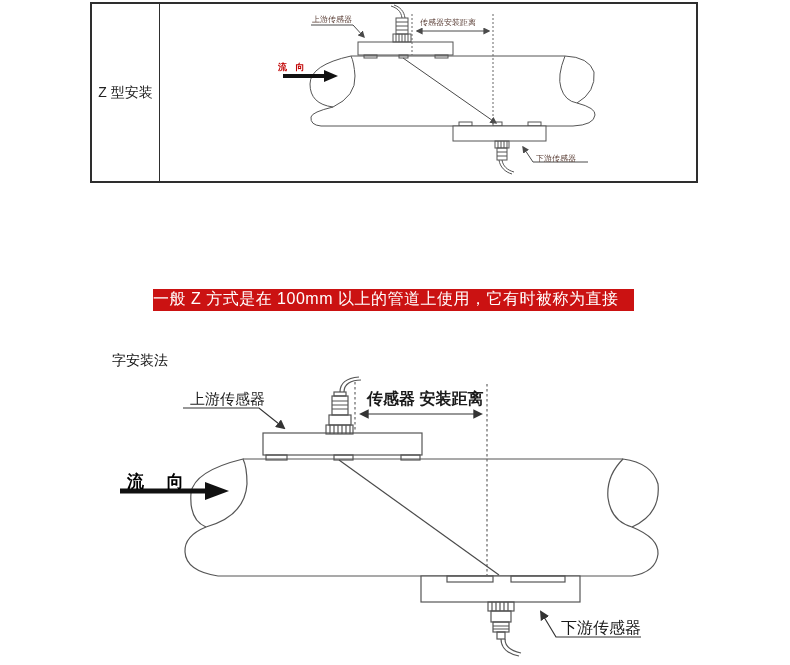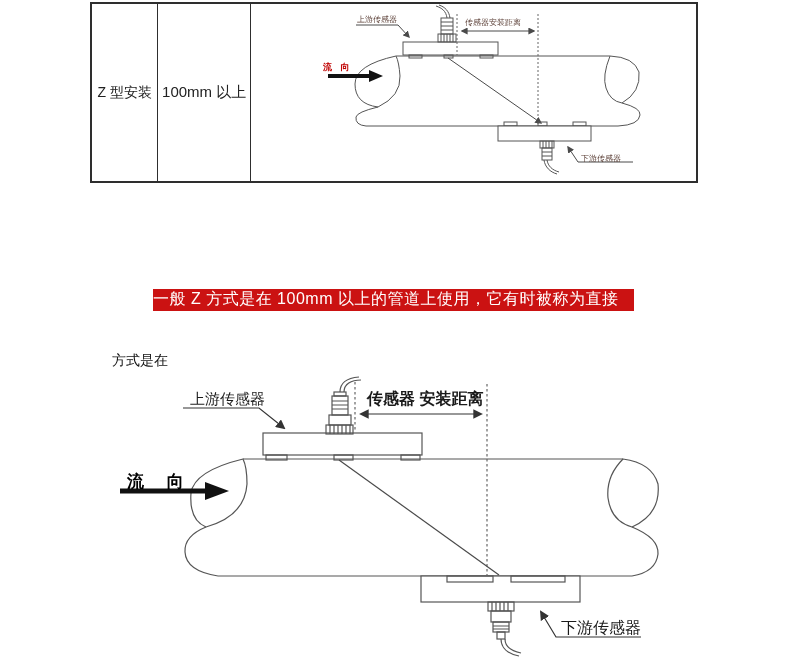--- a/index.html
+++ b/index.html
@@ -34,23 +34,20 @@
   .flow-black{fill:#000;font-size:17px;font-weight:bold;letter-spacing:9px;}
 </style>
 </head>
 <body>
 
 <div class="page">
 
   <div class="spec-table">
     <div class="spec-cell cell-type">
       <span>Z 型安装</span>
-    </div>
-    <div class="spec-cell cell-size">
-      <span>100mm 以上</span>
     </div>
     <div class="spec-cell cell-diagram">
 
       <svg width="445" height="177" viewBox="0 0 445 177">
         <defs>
           <marker id="ah-t" viewBox="0 0 10 10" refX="8" refY="5" markerWidth="7" markerHeight="7" orient="auto-start-reverse">
             <path d="M0,0 L10,5 L0,10 z" fill="#4a4a4a"></path>
           </marker>
         </defs>
         <g stroke="#555" fill="none" stroke-width="1">
@@ -101,21 +98,21 @@
         <text class="flow-red" x="72" y="66">流 向</text>
         <text class="lbl-top" x="330" y="157">下游传感器</text>
       </svg>
     </div>
   </div>
 
   <div class="z-banner">
     <span>一般 Z 方式是在 100mm 以上的管道上使用，它有时被称为直接法。</span>
   </div>
 
-  <div class="top-view-caption">方式是在</div>
+  <div class="top-view-caption">字安装法</div>
 
   <svg class="main-svg" width="600" height="295" viewBox="0 0 600 295">
     <defs>
       <marker id="ah-b" viewBox="0 0 10 10" refX="8" refY="5" markerWidth="8" markerHeight="8" orient="auto-start-reverse">
         <path d="M0,0 L10,5 L0,10 z" fill="#333"></path>
       </marker>
     </defs>
     <g stroke="#555" fill="none" stroke-width="1.2">
 
       <path d="M148,89 H528"></path>

